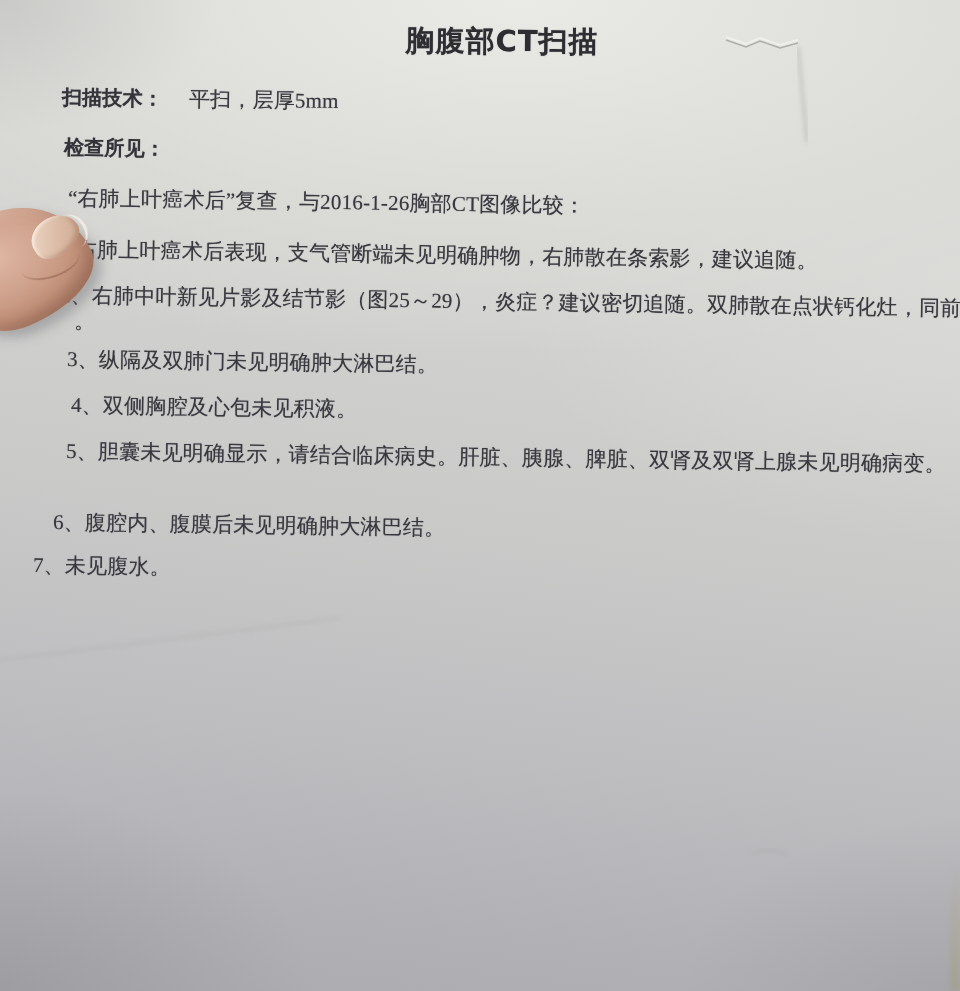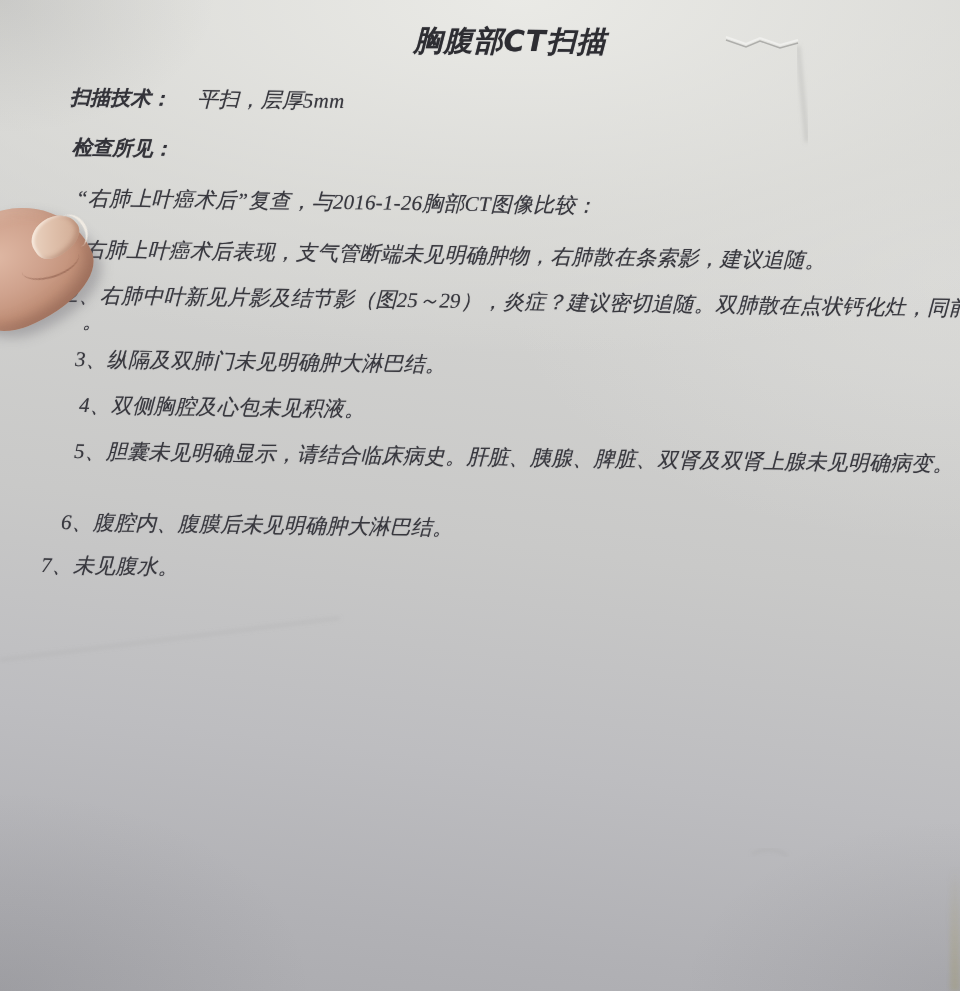--- a/index.html
+++ b/index.html
@@ -16,21 +16,21 @@
     
     background:
       radial-gradient(30% 18% at 0% 0%, rgba(95,95,98,0.14), rgba(95,95,98,0) 75%),
       radial-gradient(45% 28% at 0% 100%, rgba(85,85,92,0.16), rgba(85,85,92,0) 72%),
       radial-gradient(40% 24% at 100% 100%, rgba(85,85,92,0.13), rgba(85,85,92,0) 72%),
       radial-gradient(140% 55% at 54% 0%, rgba(235,235,231,0.95) 0%, rgba(223,223,219,0.65) 40%, rgba(223,223,219,0) 65%),
       radial-gradient(80% 45% at 100% 28%, rgba(226,226,223,0.5) 0%, rgba(226,226,223,0) 60%),
       linear-gradient(187deg, #d3d3d1 0%, #d1d1cf 34%, #c9c9c8 54%, #bdbdc0 74%, #b1b1b5 90%, #ababaf 100%);
   }
   .creases { position: absolute; left: 0; top: 0; width: 960px; height: 991px; z-index: 1; pointer-events: none; }
-  .doc-text { position: absolute; left: 8px; top: 0; width: 780px; height: 991px; z-index: 2; color: #38383e; font-style: italic; }
+  .doc-text { position: absolute; left: 0; top: 0; width: 780px; height: 991px; z-index: 2; color: #38383e; }
   .line {
     position: absolute;
     font-size: 21px;
     line-height: 26px;
     white-space: nowrap;
     transform-origin: 0 50%;
     transform: rotate(0.85deg);
     text-shadow: 0 0 1px rgba(70,70,80,0.55);
     letter-spacing: 0.2px;
   }

